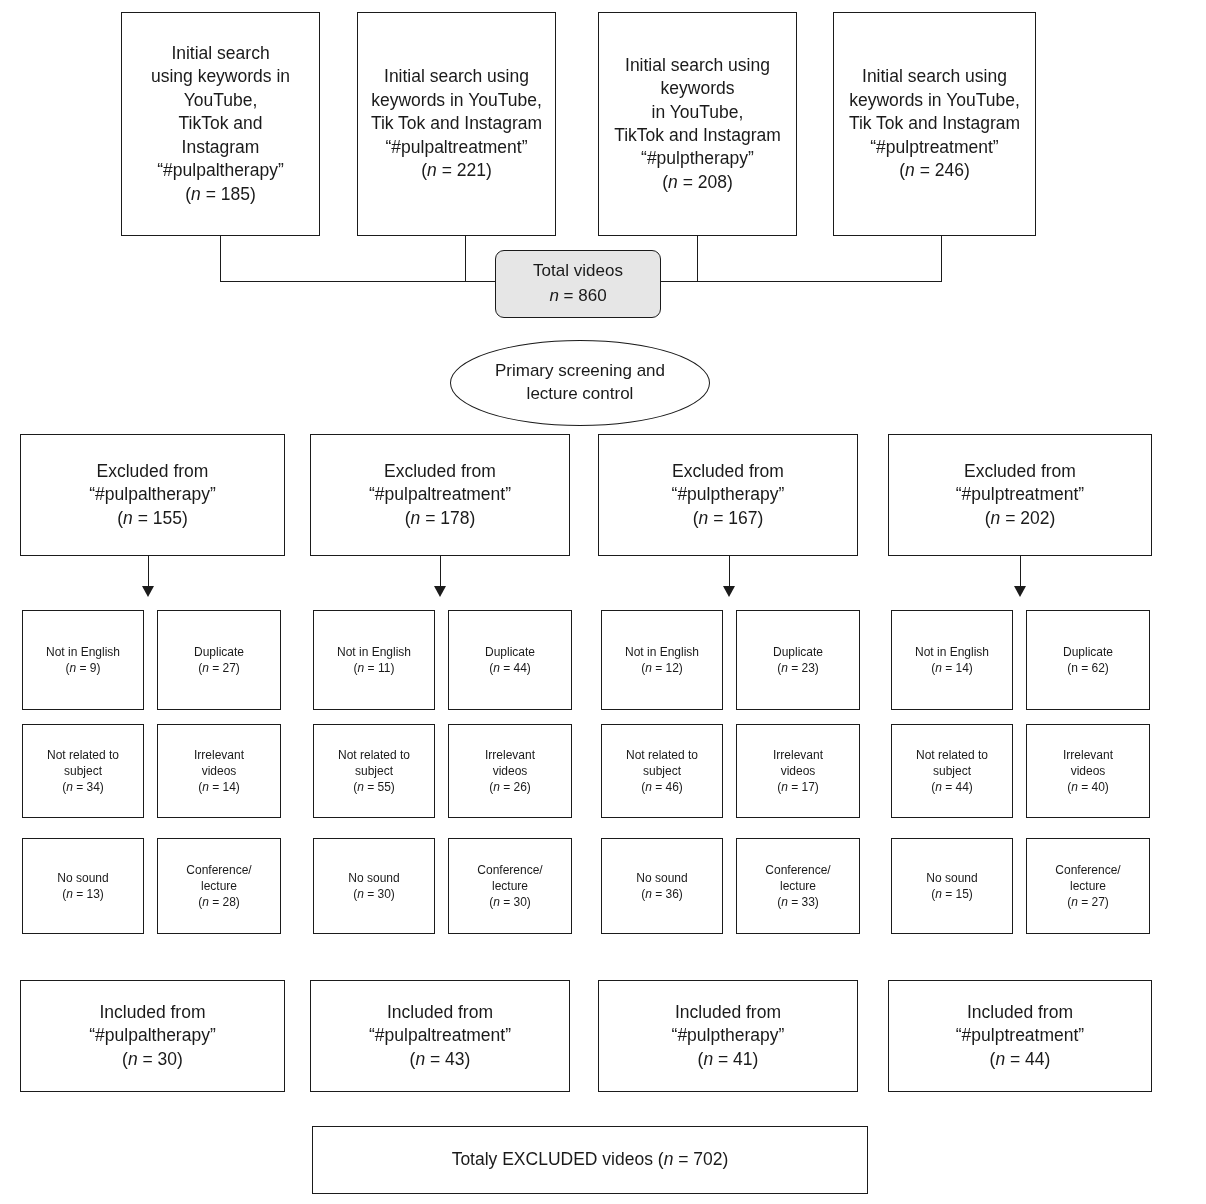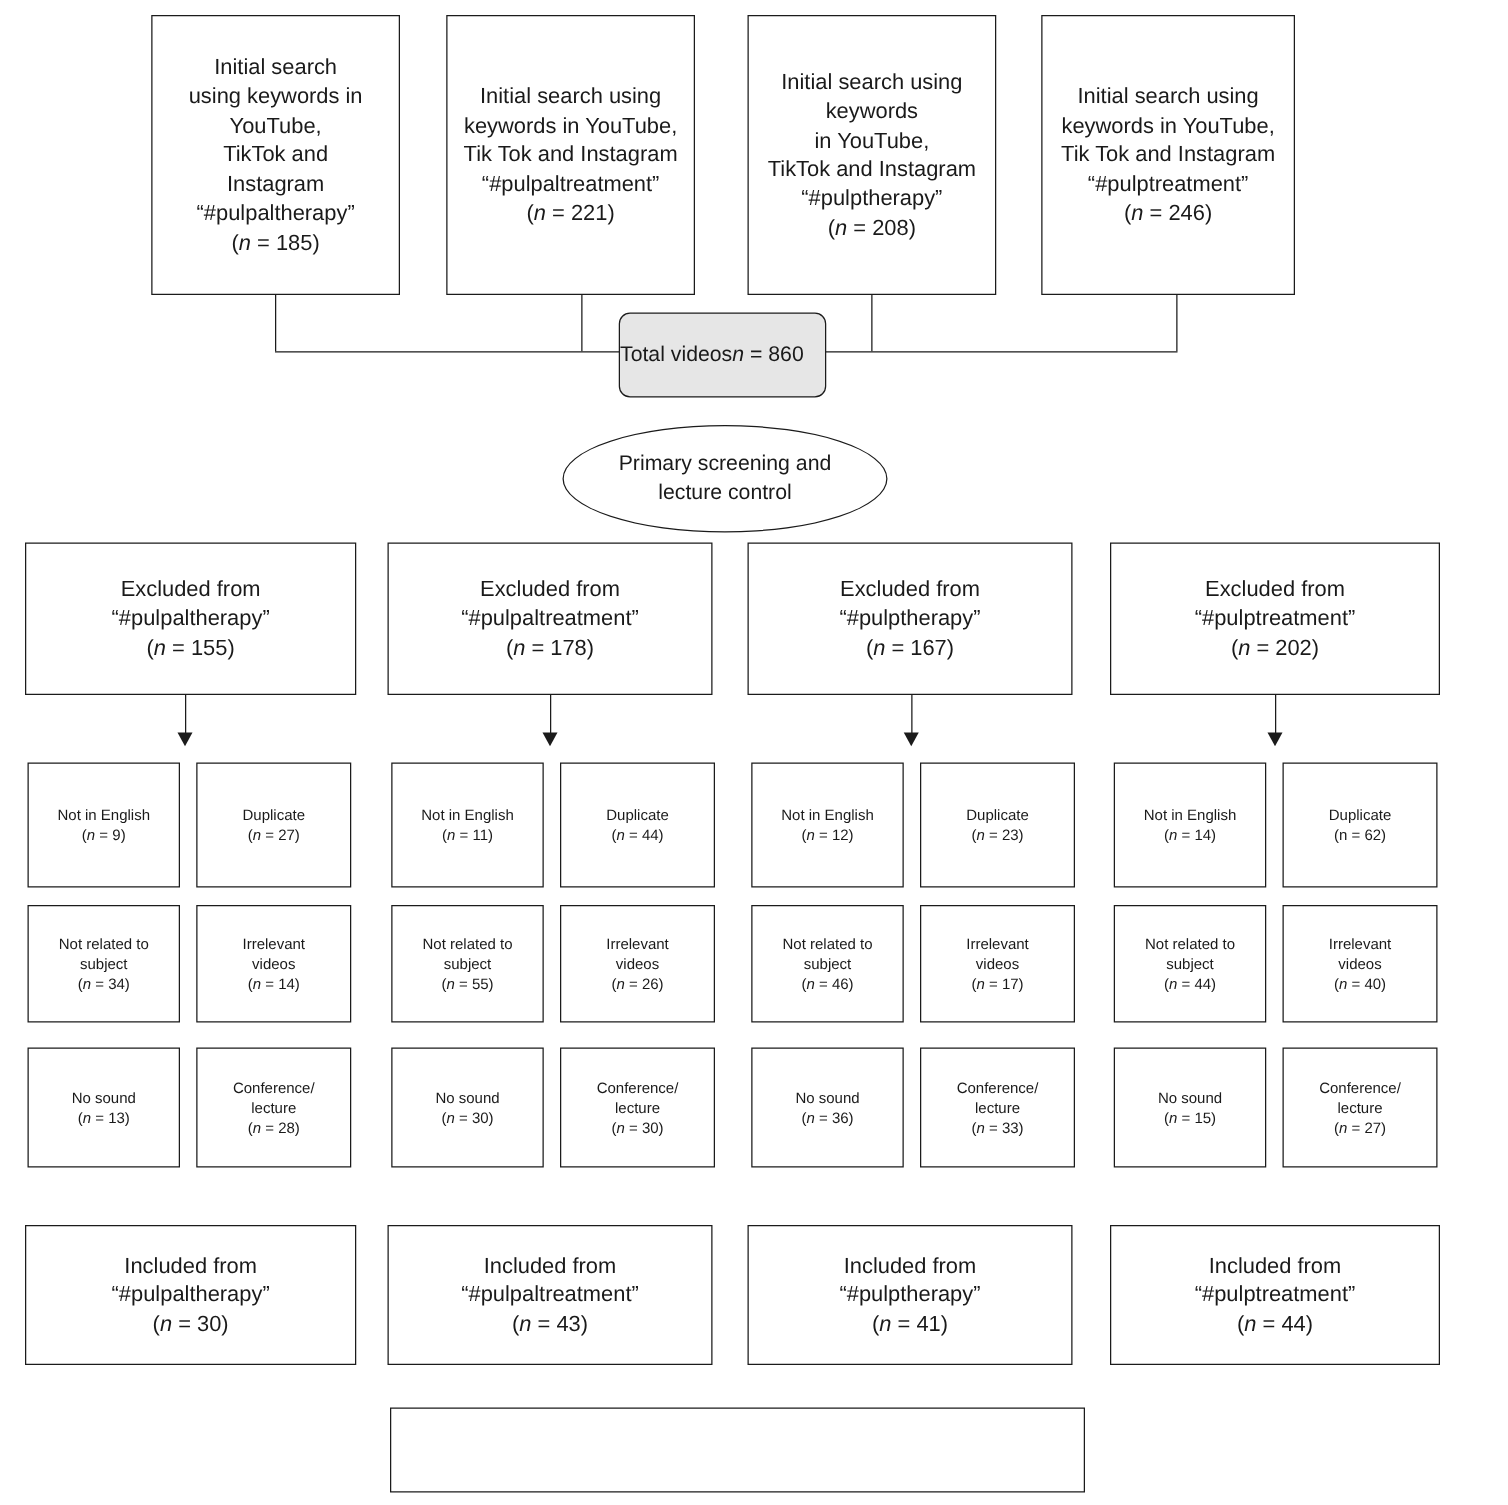--- a/index.html
+++ b/index.html
@@ -38,22 +38,23 @@
   .t-ellipse{ font-size: 17px; }
   .t-sum    { font-size: 17.5px; }
 
   .totalbox {
     position: absolute;
     box-sizing: border-box;
     border: 1.6px solid #1b1b1b;
     border-radius: 9px;
     background: #e6e6e6;
     display: flex;
-    flex-direction: row;
+    flex-direction: column;
     align-items: center;
+    justify-content: center;
     text-align: center;
     line-height: 1.45;
     z-index: 4;
   }
   .ellipse {
     position: absolute;
     box-sizing: border-box;
     border: 1.6px solid #1b1b1b;
     border-radius: 50%;
     background: #ffffff;
@@ -316,15 +317,16 @@
     <span class="ln">“#pulptherapy”</span>
     <span class="ln"><span>(</span><i class="nv">n</i><span> = </span><span>41</span><span>)</span></span>
   </div>
   <div class="box t-exc" style="left:888px; top:980px; width:264px; height:112px;">
     <span class="ln">Included from</span>
     <span class="ln">“#pulptreatment”</span>
     <span class="ln"><span>(</span><i class="nv">n</i><span> = </span><span>44</span><span>)</span></span>
   </div>
 
   <div class="box t-sum" style="left:312px; top:1126px; width:556px; height:68px;">
+    <span class="ln"><span>Totaly EXCLUDED videos (</span><i class="nv">n</i><span> = </span><span>702</span><span>)</span></span>
   </div>
 
 </div>
 
 </body></html>

